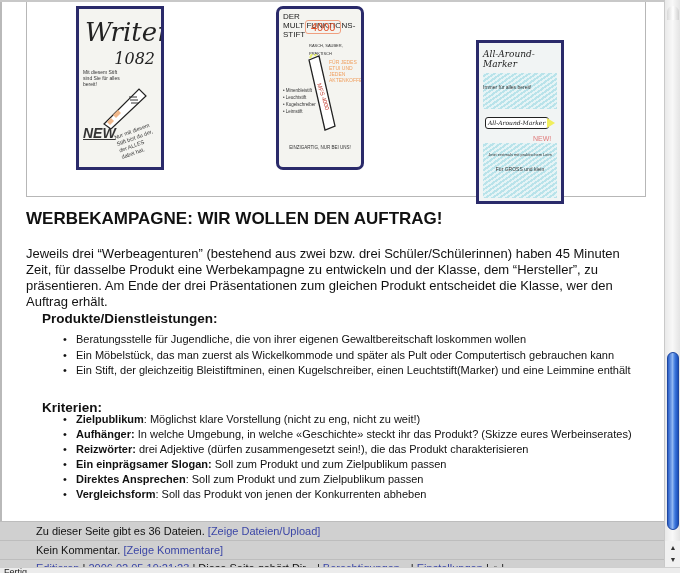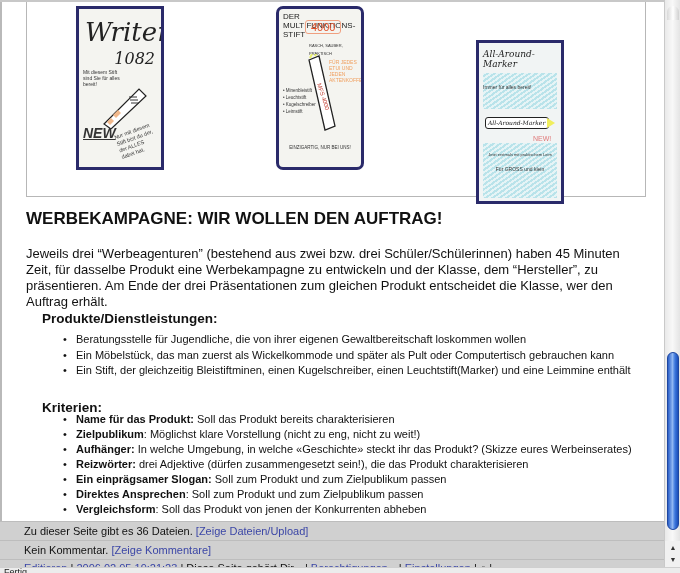--- a/index.html
+++ b/index.html
@@ -40,21 +40,21 @@
     position:absolute; left:26px; margin:16px; padding:0 0 0 28px;
     font-size:11px; line-height:15.5px; list-style:none;
   }
   ul.list li { position:relative; padding-left:6px; }
   ul.list li::before { content:"•"; position:absolute; left:-7px; top:0; font-size:11px; }
   ul.list li b { font-weight:bold; }
 
   .bar {
     position:absolute; left:0; width:664px; height:20px;
     background:#d0d0d0; border-top:1px solid #bdbdbd; box-sizing:border-box;
-    font-size:11px; line-height:19px; padding-left:24px; color:#111;
+    font-size:11px; line-height:19px; padding-left:36px; color:#111;
   }
   .bar a { color:#3b46a6; text-decoration:none; }
   .statusbar {
     position:absolute; left:0; top:567px; width:680px; height:6px; background:#ececec;
     border-top:1px solid #cfcfcf; font-size:9px; line-height:9px; padding-left:4px; color:#222; overflow:hidden;
   }
 
   .scrollbar { position:absolute; left:664px; top:0; width:16px; height:541px; background:linear-gradient(90deg,#e9e9e9,#f8f8f8 50%,#e4e4e4); border-left:1px solid #c9c9c9; box-sizing:border-box; }
   .scroll-cap { position:absolute; left:2px; top:6px; width:12px; height:14px; border-radius:6px 6px 0 0; background:linear-gradient(90deg,#d8d8d8,#ffffff 50%,#d0d0d0); }
   .scroll-thumb {
@@ -122,21 +122,20 @@
 
   <h2 class="sub" style="top:295px;">Produkte/Dienstleistungen:</h2>
   <ul class="list" style="top:316px;">
     <li>Beratungsstelle für Jugendliche, die von ihrer eigenen Gewaltbereitschaft loskommen wollen</li>
     <li>Ein Möbelstück, das man zuerst als Wickelkommode und später als Pult oder Computertisch gebrauchen kann</li>
     <li>Ein Stift, der gleichzeitig Bleistiftminen, einen Kugelschreiber, einen Leuchtstift(Marker) und eine Leimmine enthält</li>
   </ul>
 
   <h2 class="sub" style="top:384px;text-align:center;">Kriterien:</h2>
   <ul class="list" style="top:396px;line-height:15px;">
-    <li><b>Name für das Produkt:</b><span> Soll das Produkt bereits charakterisieren</span></li>
     <li><b>Zielpublikum</b><span>: Möglichst klare Vorstellung (nicht zu eng, nicht zu weit!)</span></li>
     <li><b>Aufhänger:</b><span> In welche Umgebung, in welche «Geschichte» steckt ihr das Produkt? (Skizze eures Werbeinserates)</span></li>
     <li><b>Reizwörter:</b><span> drei Adjektive (dürfen zusammengesetzt sein!), die das Produkt charakterisieren</span></li>
     <li><b>Ein einprägsamer Slogan:</b><span> Soll zum Produkt und zum Zielpublikum passen</span></li>
     <li><b>Direktes Ansprechen</b><span>: Soll zum Produkt und zum Zielpublikum passen</span></li>
     <li><b>Vergleichsform</b><span>: Soll das Produkt von jenen der Konkurrenten abheben</span></li>
   </ul>
 </div>
 
 <div class="left-edge"></div>

